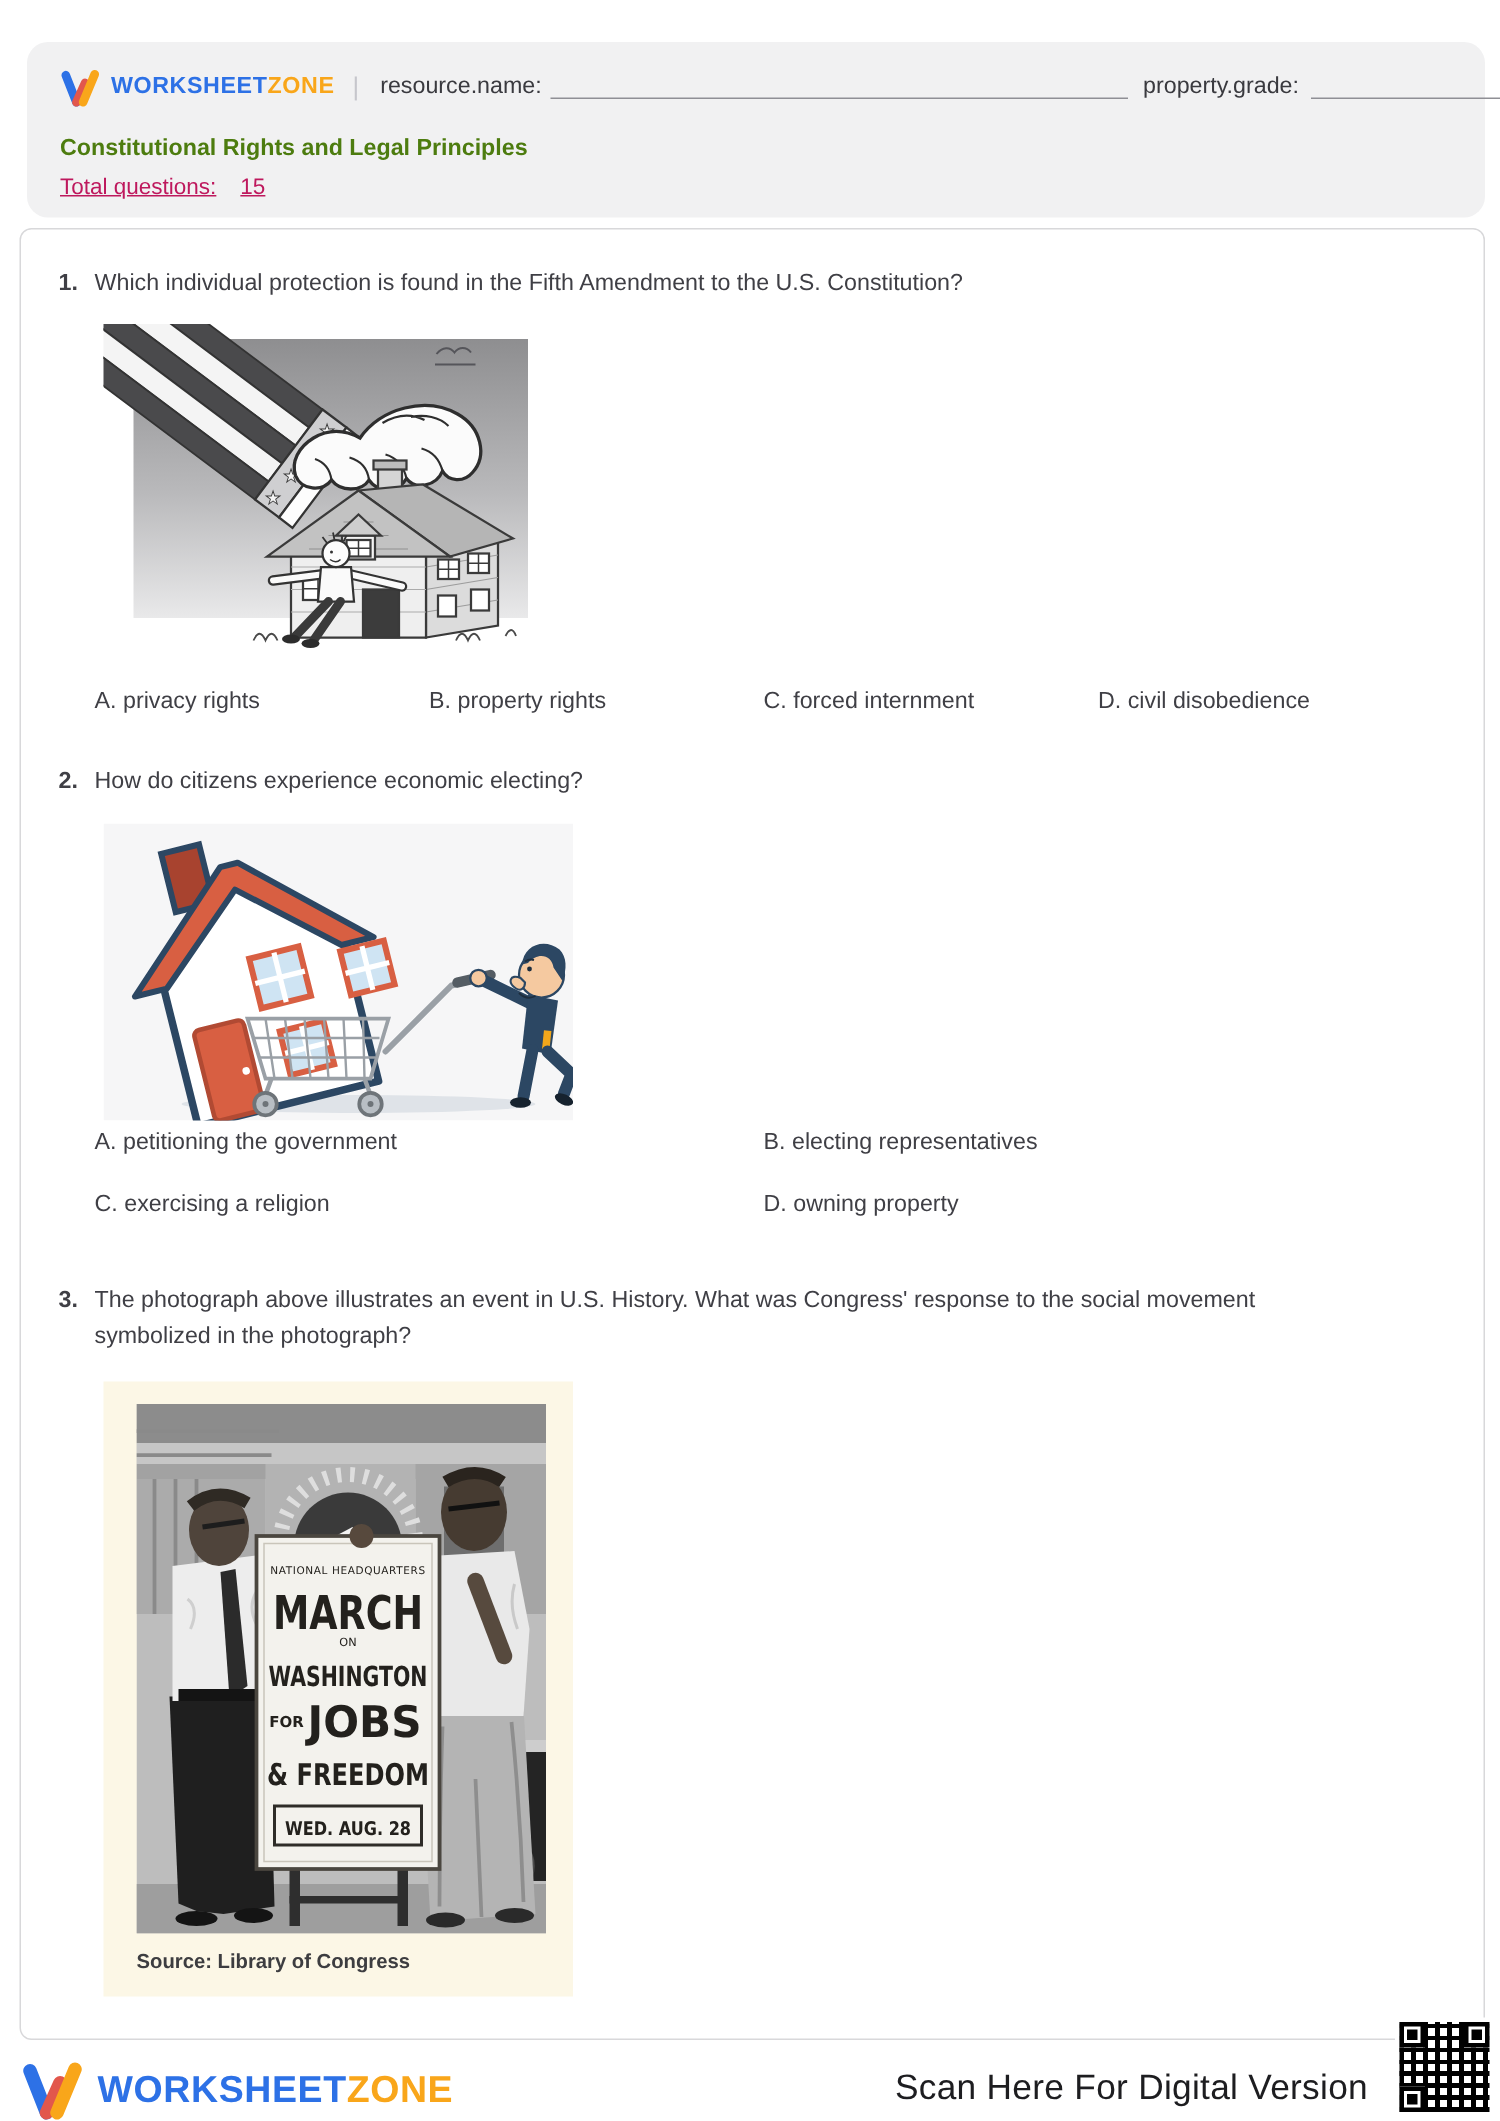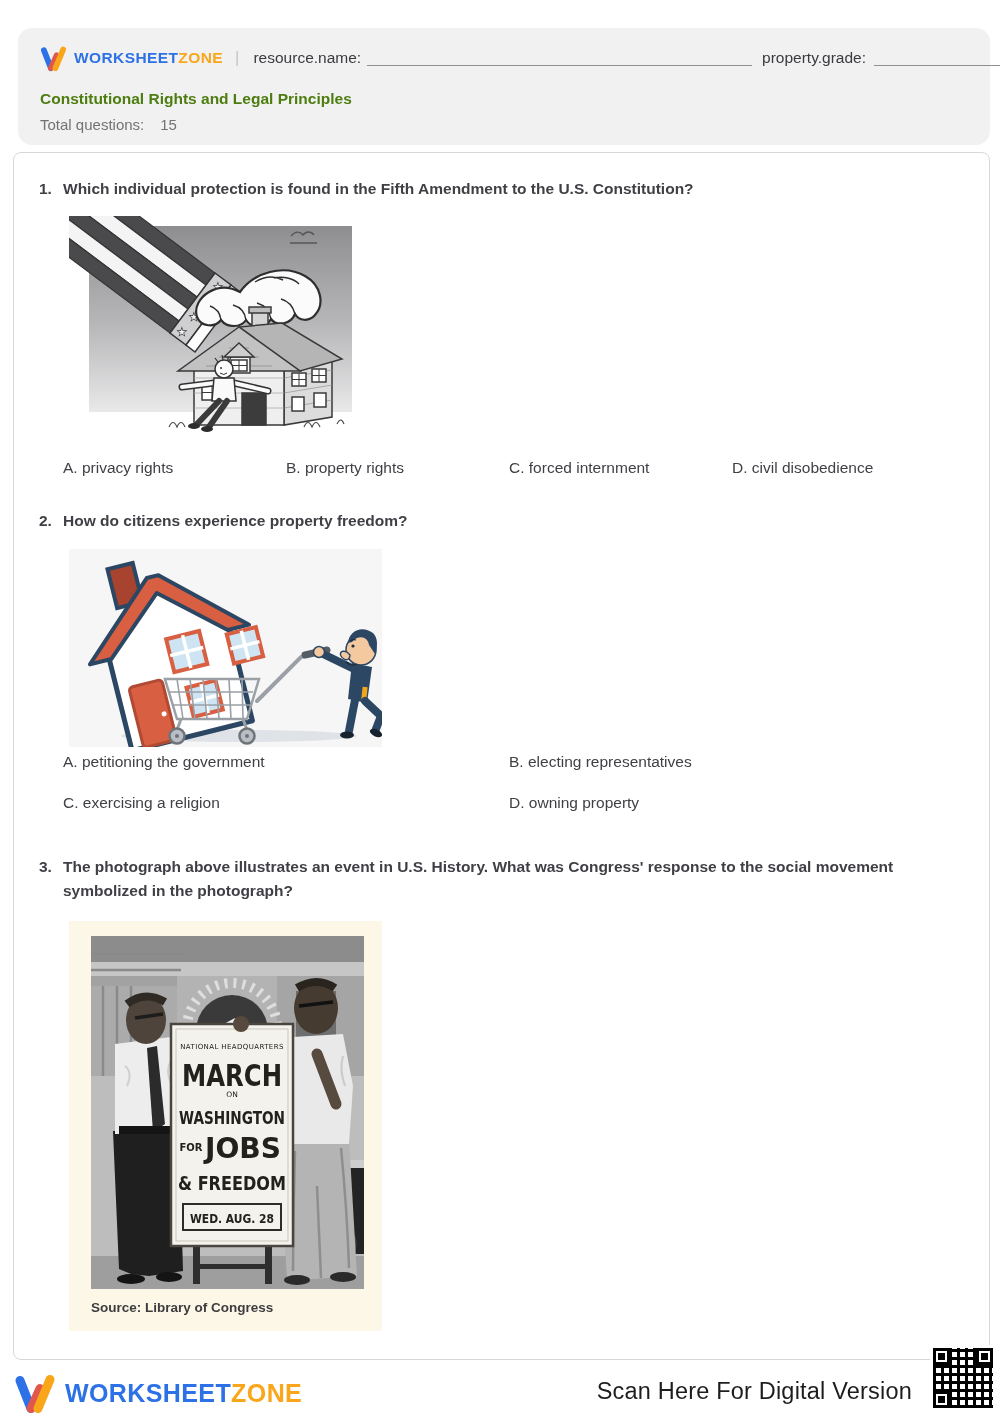--- a/index.html
+++ b/index.html
@@ -14,29 +14,29 @@
   .brand svg { display:block; }
   .brand-text { font-weight:bold; letter-spacing:0.4px; margin-left:7px; }
   .header-card .brand-text { font-size:15.5px; }
   .brand-text .w { color:#2d71e6; } .brand-text .z { color:#f9a61a; }
   .logo-divider { color:#c6c6cb; font-size:17px; margin:0 14px 0 12px; font-weight:300; }
   .res-label { font-size:15.5px; color:#3a3a3f; white-space:nowrap; }
   .wline { height:1px; background:#8f8f95; transform:translateY(7px); }
   .wline.name { flex:1; margin:0 10px 0 6px; }
   .wline.grade { width:128px; margin-left:8px; margin-right:-30px; }
   .header-title { margin-top:17px; font-size:15.5px; font-weight:bold; color:#4d7c0f; }
-  .header-total { margin-top:8px; font-size:15px; color:#737373; }
+  .header-total { margin-top:8px; font-size:15px; color:#be185d;text-decoration:underline; }
   .total-val { margin-left:16px; }
 
   
   .content-card { position:absolute; left:13px; top:152px; width:977px; height:1208px;
     background:#fff; border:1px solid #d8d8da; border-radius:8px; }
   .q { position:absolute; left:25px; display:flex; font-size:15.5px; line-height:24px; color:#3f3f45; }
   .q-num { font-weight:bold; width:24px; flex:none; }
-  .q-text { width:840px;font-weight:bold; }
+  .q-text { width:840px; }
   #q1.q { top:24px; } #q2.q { top:356px; } #q3.q { top:702px; }
 
   .q1-img { position:absolute; left:55px; top:63px; width:295px; height:217px; }
   .q2-img { position:absolute; left:55px; top:396px; width:313px; height:198px; }
 
   .opts4 { position:absolute; left:49px; top:306px; display:flex; font-size:15.5px;align-items:flex-end; }
   .opts4 .opt { width:223px; }
   .opts2 { position:absolute; left:49px; top:600px; display:grid;
     grid-template-columns:446px 446px; row-gap:23px; font-size:15.5px; }
 
@@ -172,21 +172,21 @@
 
     <div class="opts4">
       <div class="opt"><span>A.</span> <span>privacy rights</span></div>
       <div class="opt"><span>B.</span> <span>property rights</span></div>
       <div class="opt"><span>C.</span> <span>forced internment</span></div>
       <div class="opt"><span>D.</span> <span>civil disobedience</span></div>
     </div>
 
     <div class="q" id="q2">
       <span class="q-num">2.</span>
-      <span class="q-text">How do citizens experience property freedom?</span>
+      <span class="q-text">How do citizens experience economic electing?</span>
     </div>
 
     <svg class="q2-img" viewBox="0 0 313 198">
       <rect width="313" height="198" fill="#f6f6f7"></rect>
       <ellipse cx="170" cy="187" rx="118" ry="6" fill="#dfe3e8"></ellipse>
 
       <g transform="translate(28,12) rotate(-14 120 150)">
         <rect x="48" y="-14" width="26" height="40" fill="#a8432f" stroke="#2c4763" stroke-width="4"></rect>
         <polygon points="28,62 90,8 152,62 152,168 28,168" fill="#ffffff" stroke="#2c4763" stroke-width="5" stroke-linejoin="round"></polygon>
         <path d="M8,74 L84,4 L96,4 L172,74 L150,74 L90,21 L30,74 Z" fill="#d85f42" stroke="#2c4763" stroke-width="4" stroke-linejoin="round"></path>

